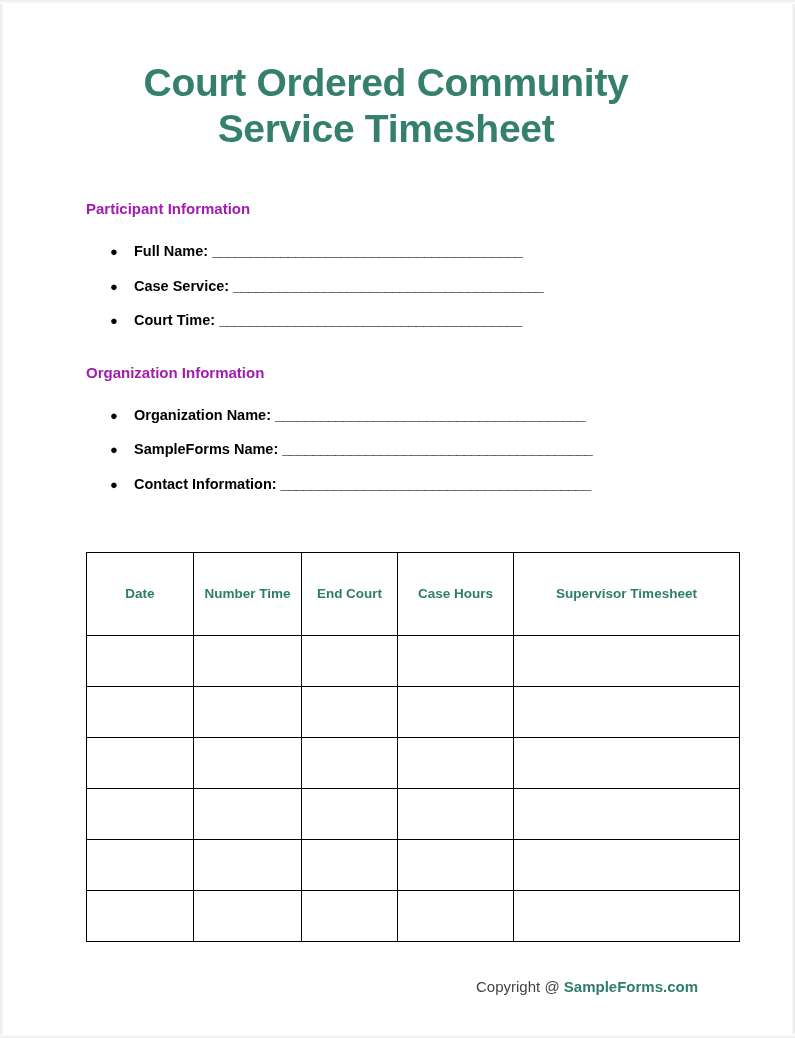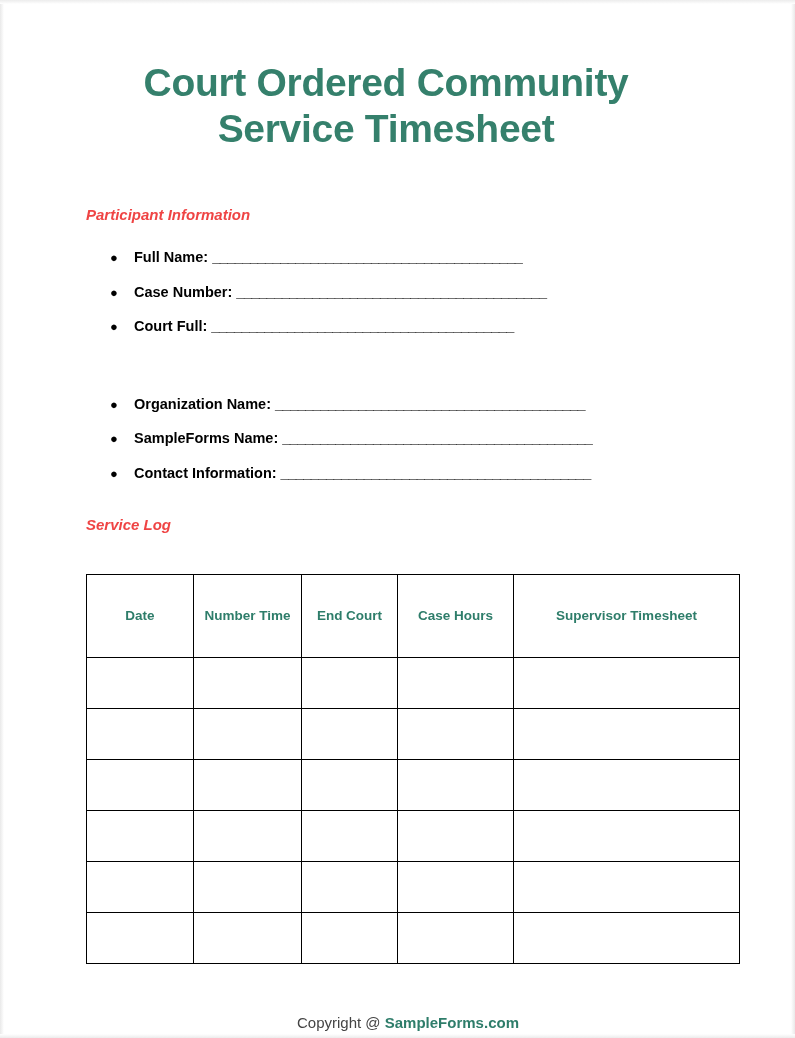--- a/index.html
+++ b/index.html
@@ -55,32 +55,31 @@
     width: 620px;
   }
 
   .doc-title {
     color: #35806c;
     font-size: 39px;
     font-weight: bold;
     line-height: 1.18;
     text-align: center;
     letter-spacing: -0.3px;
-    margin: 0 0 10px 0;
+    margin: 0 0 4px 0;
     padding: 0 0 0 0;
     width: 600px;
   }
 
   .section-heading {
-    color: #ef4444;
+    color: #a21caf;
     font-size: 15px;
     font-weight: bold;
     margin: 0;
     padding: 0;
-    font-style: italic;
   }
 
   .field-list {
     list-style: none;
     margin: 0;
     padding: 0;
   }
   .field-item {
     position: relative;
     font-size: 14.5px;
@@ -97,21 +96,21 @@
     top: 1px;
     font-size: 13px;
     line-height: 1;
   }
   .field-label { font-weight: bold; text-align: right; }
   .field-rule { font-weight: bold; letter-spacing: -0.5px; text-align: center; }
 
   .log-table {
     border-collapse: collapse;
     width: 588px;
-    margin-top: 16px;
+    margin-top: 0;
     table-layout: fixed;
     border-radius: 10px;
   }
   .log-table th, .log-table td {
     border: 1px solid #000000;
     padding: 0;
   }
   .log-table th {
     color: #2e7d6a;
     font-size: 13.5px;
@@ -126,27 +125,26 @@
     height: 50px;
   }
   .col-date { width: 94px; }
   .col-start { width: 95px; }
   .col-end { width: 83px; }
   .col-total { width: 103px; }
   .col-init { width: 213px; }
 
   .footer {
     position: absolute;
-    left: 98px;
+    left: 78px;
     top: 978px;
     width: 620px;
-    text-align: center;
+    text-align: right;
     font-size: 15px;
     color: #444444;
-    margin-top: 36px;
   }
   .footer .brand {
     color: #2e7d6a;
     font-weight: bold;
     text-decoration: none;
   }
 </style>
 </head>
 <body>
 
@@ -167,32 +165,33 @@
     <div style="height:27px"></div>
 
     <ul class="field-list">
       <li class="field-item">
         <span class="bullet">●</span>
         <span class="field-label">Full Name:</span>
         <span class="field-rule">_________________________________________</span>
       </li>
       <li class="field-item">
         <span class="bullet">●</span>
-        <span class="field-label">Case Number:</span>
-        <span class="field-rule">_________________________________________</span>
-      </li>
-      <li class="field-item">
-        <span class="bullet">●</span>
-        <span class="field-label">Court Full:</span>
+        <span class="field-label">Case Service:</span>
+        <span class="field-rule">_________________________________________</span>
+      </li>
+      <li class="field-item">
+        <span class="bullet">●</span>
+        <span class="field-label">Court Time:</span>
         <span class="field-rule">________________________________________</span>
       </li>
     </ul>
 
     <div style="height:16px"></div>
 
+    <div class="section-heading">Organization Information</div>
 
     <div style="height:27px"></div>
 
     <ul class="field-list">
       <li class="field-item">
         <span class="bullet">●</span>
         <span class="field-label">Organization Name:</span>
         <span class="field-rule">_________________________________________</span>
       </li>
       <li class="field-item">
@@ -202,21 +201,20 @@
       </li>
       <li class="field-item">
         <span class="bullet">●</span>
         <span class="field-label">Contact Information:</span>
         <span class="field-rule">_________________________________________</span>
       </li>
     </ul>
 
     <div style="height:16px"></div>
 
-    <div class="section-heading">Service Log</div>
 
     <div style="height:25px"></div>
 
     <table class="log-table">
       <thead>
         <tr>
           <th class="col-date">Date</th>
           <th class="col-start">Number Time</th>
           <th class="col-end">End Court</th>
           <th class="col-total">Case Hours</th>

